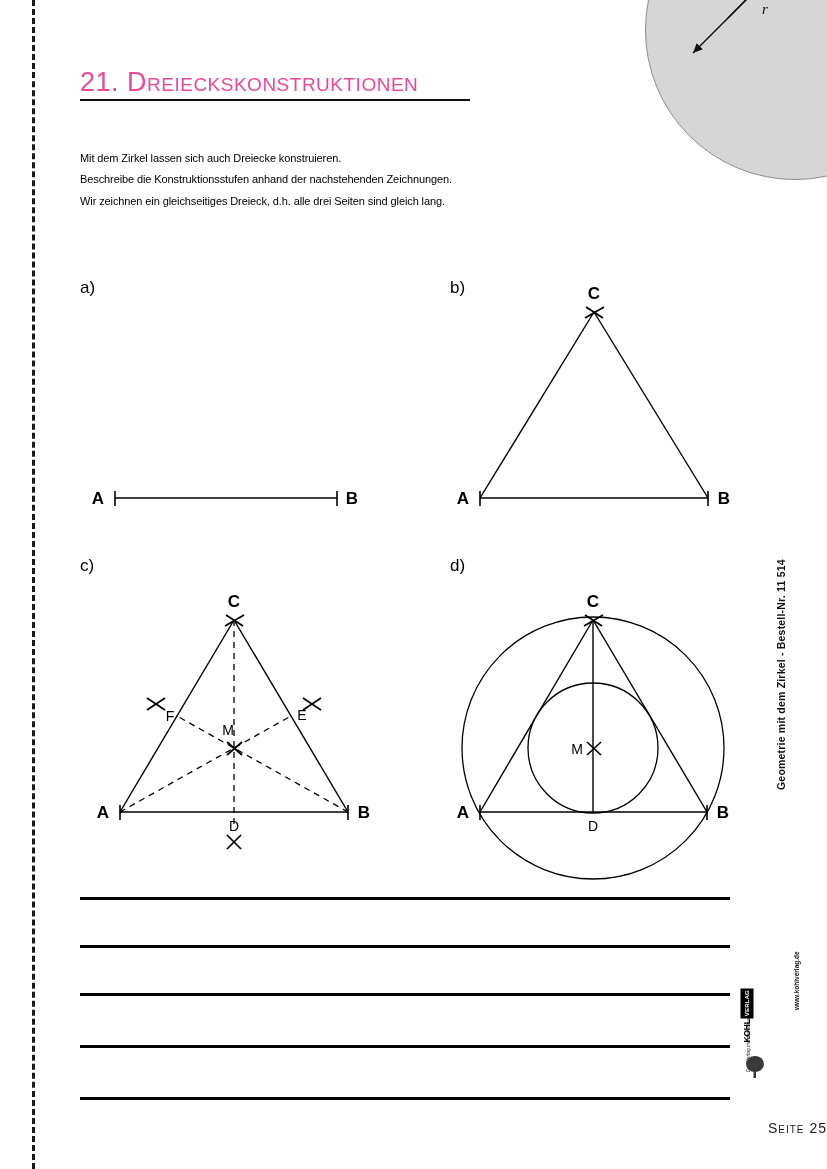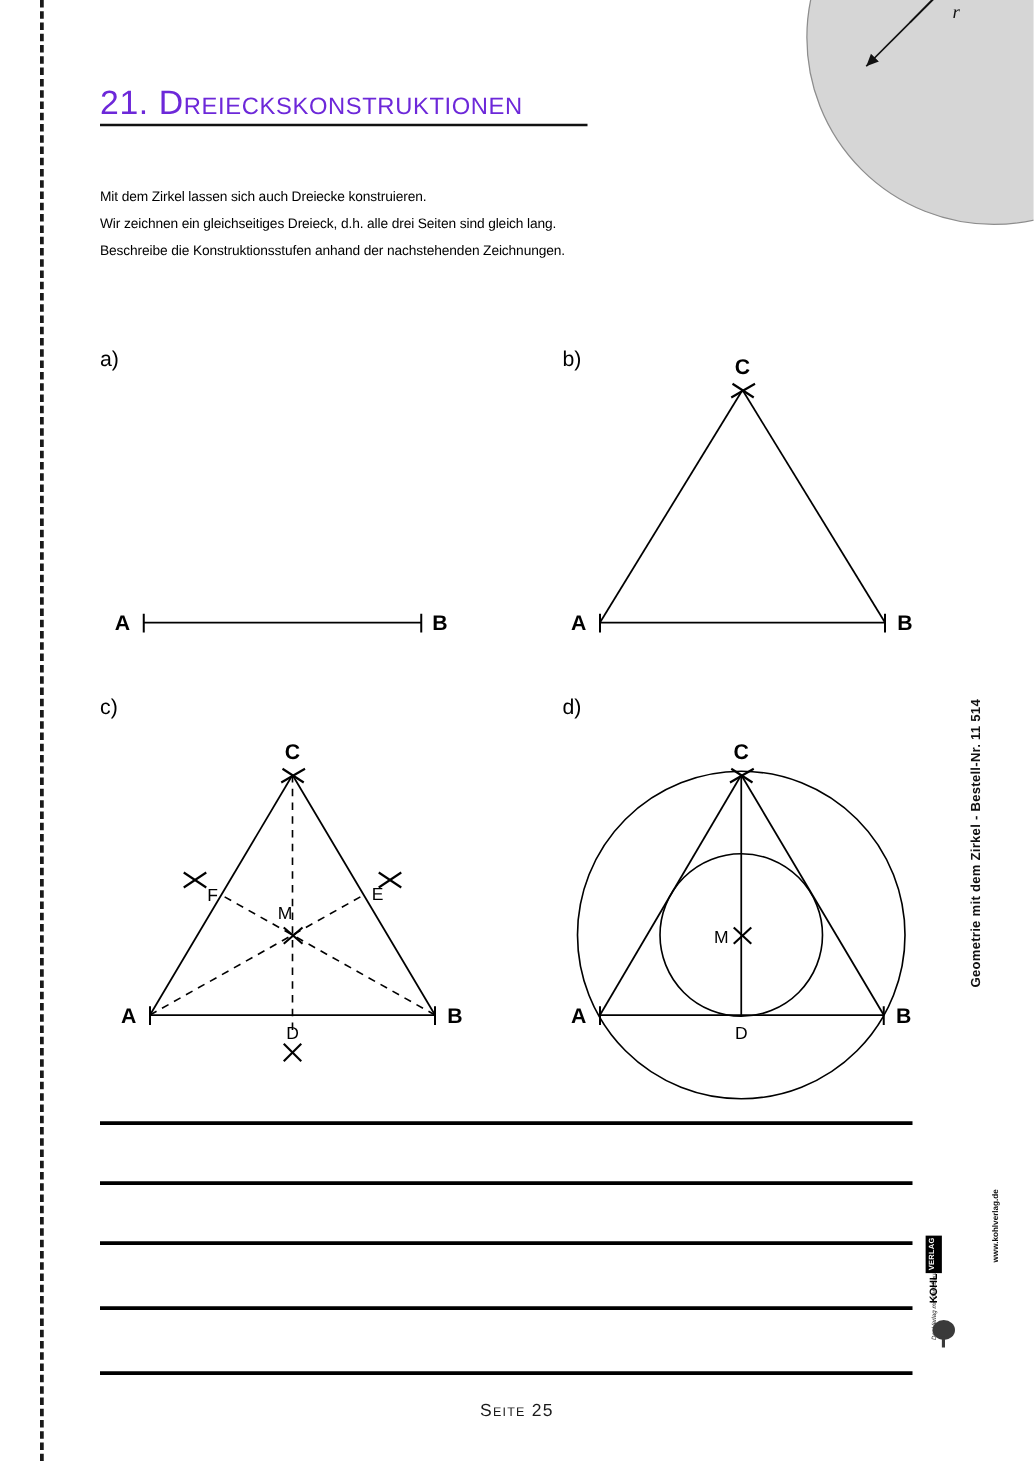--- a/index.html
+++ b/index.html
@@ -44,21 +44,21 @@
 
   
   #title-block { left: 80px; top: 68px; width: 420px; }
   #page-title {
     font-size: 27px;
     letter-spacing: 0.5px;
     font-variant: small-caps;
     white-space: nowrap;
     line-height: 1.05;
     font-weight: 400;
-    color: #6d28d9;
+    color: #ec4899;
   }
   #title-rule {
     margin-top: 3px;
     width: 390px;
     height: 2px;
     background: #111;
   }
 
   
   #intro { left: 80px; top: 150px; width: 660px; }
@@ -82,21 +82,21 @@
     width: 650px;
     height: 3px;
     background: #000;
   }
 
   
   #footer-page {
     left: 0;
     top: 1120px;
     width: 827px;
-    text-align: center;
+    text-align: right;
     font-size: 14px;
     font-variant: small-caps;
     letter-spacing: 1px;
     color: #1a1a1a;
   }
 
   
   #imprint {
     left: 775px;
     top: 790px;
@@ -185,22 +185,22 @@
 
   <div class="abs" id="margin-rule"></div>
 
   <div class="abs" id="title-block">
     <div id="page-title">21. Dreieckskonstruktionen</div>
     <div id="title-rule"></div>
   </div>
 
   <div class="abs" id="intro">
     <p>Mit dem Zirkel lassen sich auch Dreiecke konstruieren.</p>
+    <p>Beschreibe die Konstruktionsstufen anhand der nachstehenden Zeichnungen.</p>
     <p>Wir zeichnen ein gleichseitiges Dreieck, d.h. alle drei Seiten sind gleich lang.</p>
-    <p>Beschreibe die Konstruktionsstufen anhand der nachstehenden Zeichnungen.</p>
   </div>
 
   <div class="abs fig-letter" style="left:80px; top:278px;">a)</div>
   <svg class="abs geo" style="left:80px; top:470px;" width="300" height="60">
 
     <line x1="35" y1="28" x2="257" y2="28" stroke="#000" stroke-width="1.4"></line>
     <line x1="35" y1="21" x2="35" y2="36" stroke="#000" stroke-width="1.6"></line>
     <line x1="257" y1="21" x2="257" y2="36" stroke="#000" stroke-width="1.6"></line>
     <text x="18" y="34" font-size="17" font-weight="bold" text-anchor="middle" fill="#000">A</text>
     <text x="272" y="34" font-size="17" font-weight="bold" text-anchor="middle" fill="#000">B</text>

